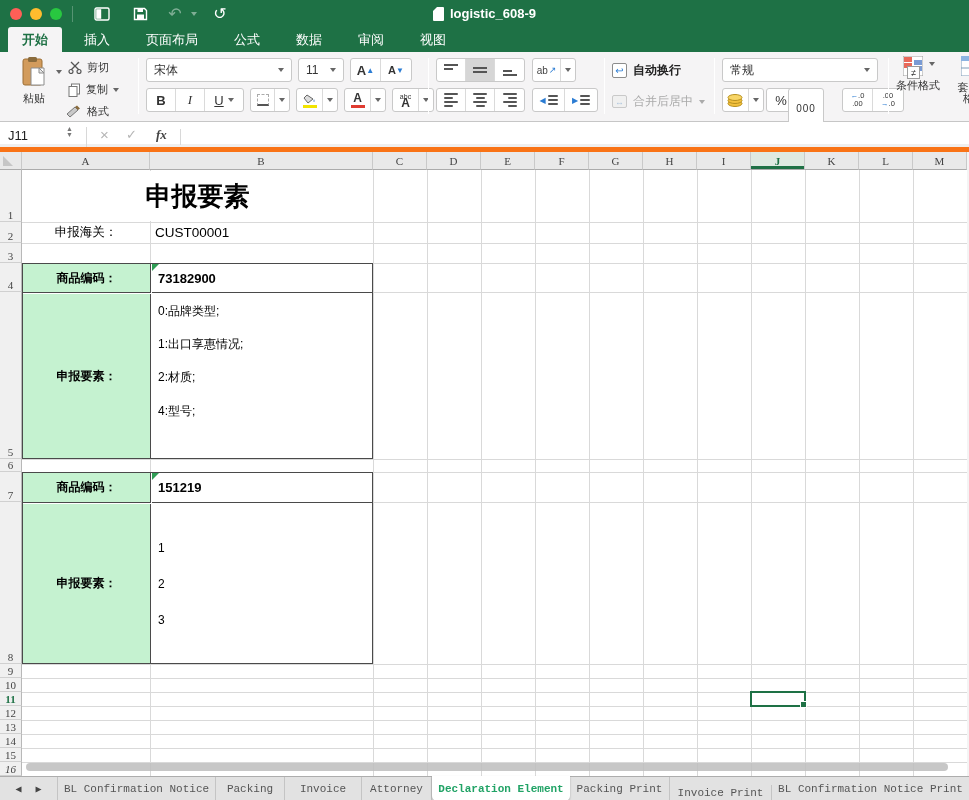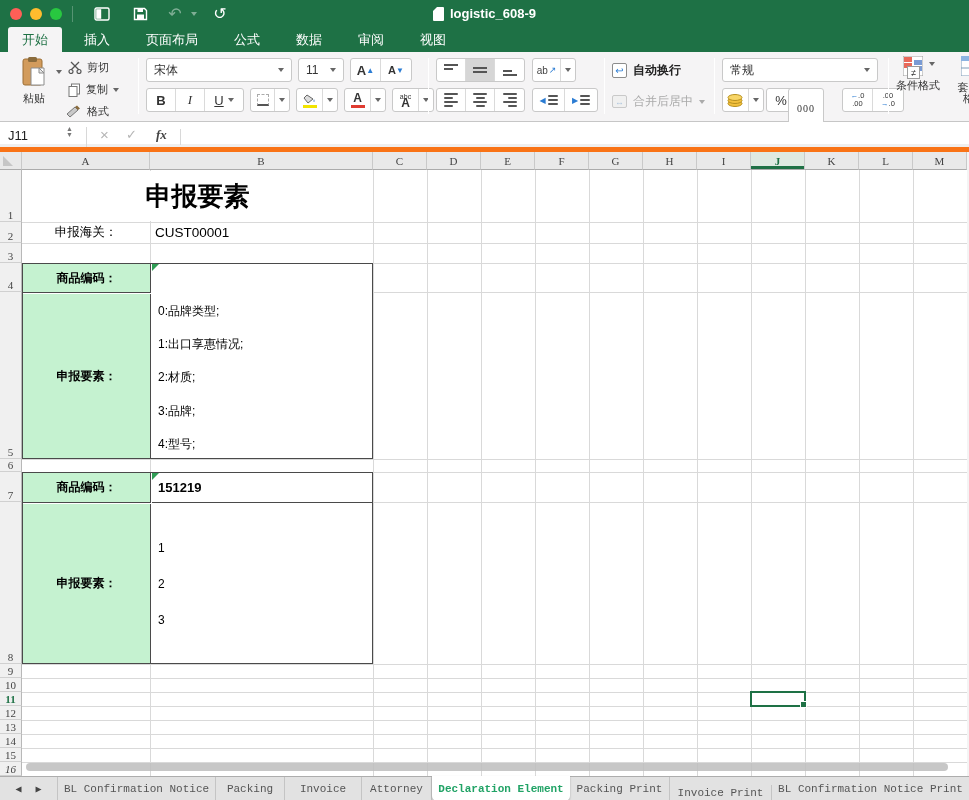--- a/index.html
+++ b/index.html
@@ -14,21 +14,21 @@
   .tb-sep { width:1px; height:16px; background:rgba(255,255,255,.25); margin:0 10px; }
   .tb-ico { color:#fff; width:26px; height:20px; display:flex; align-items:center; justify-content:center; margin:0 6px; }
   .title-wrap { position:absolute; left:0; right:0; top:0; height:27px; display:flex; align-items:center; justify-content:center; pointer-events:none; }
   .doc-ico { position:relative; width:11px; height:14px; background:#fff; border-radius:1px; margin-right:6px; }
   .doc-ico::before { content:""; position:absolute; left:0; top:0; border-top:4px solid #1E7145; border-right:4px solid transparent; }
   .app-title { color:#fff; font-size:13px; font-weight:bold; }
 
   
   .ribbon-tabs { position:absolute; left:0; top:27px; width:969px; height:25px; background:#1E7145; display:flex; align-items:flex-end; padding-left:8px; }
   .rtab { color:#fff; font-size:13px; height:25px; line-height:25px; padding:0 14px; margin-right:8px; }
-  .rtab.active { background:#F5F4F5; color:#1E7145; border-radius:3px 3px 0 0; font-weight:normal; }
+  .rtab.active { background:#F5F4F5; color:#1E7145; border-radius:3px 3px 0 0; font-weight:bold; }
 
   
   .toolbar { position:absolute; left:0; top:52px; width:969px; height:70px; background:#F5F4F5; border-bottom:1px solid #C6C6C6; font-size:12px; color:#333; }
   .tdiv { position:absolute; top:6px; width:1px; height:56px; background:#DCDCDC; border-right:1px solid #fff; }
   .tbtn { border:1px solid #C9C9C9; border-radius:3px; background:#fff; display:flex; align-items:center; justify-content:center; }
   .bgroup { display:flex; border:1px solid #C9C9C9; border-radius:3px; background:#fff; overflow:hidden; }
   .bgroup > div { display:flex; align-items:center; justify-content:center; border-right:1px solid #DADADA; }
   .bgroup > div:last-child { border-right:none; }
   .caret { width:0; height:0; border-left:3px solid transparent; border-right:3px solid transparent; border-top:4px solid #666; display:inline-block; }
   .caret.lite { border-top-color:#AAA; }
@@ -320,21 +320,21 @@
             <ellipse cx="8" cy="9.5" rx="7" ry="3" fill="#F2C03C" stroke="#B8901E"></ellipse>
             <ellipse cx="8" cy="6.5" rx="7" ry="3" fill="#F2C03C" stroke="#B8901E"></ellipse>
             <ellipse cx="8" cy="3.5" rx="7" ry="3" fill="#F7D567" stroke="#B8901E"></ellipse>
           </svg>
       </div>
       <div style="width:14px;">
           <span class="caret"></span>
         </div>
     </div>
     <div class="tbtn abs" style="left:766px; top:36px; width:30px; height:24px; font-size:13px;">%</div>
-    <div class="tbtn abs" style="left:788px; top:36px; width:36px; height:40px; font-size:10px; letter-spacing:1px;font-family:Liberation Serif, serif;">000</div>
+    <div class="tbtn abs" style="left:788px; top:36px; width:36px; height:40px; font-size:10px; letter-spacing:1px;">000</div>
     <div class="bgroup abs" style="left:842px; top:36px; height:24px;">
       <div style="width:30px; flex-direction:column; font-size:7.5px; line-height:8px;">
         <span><span class="blue">←</span>.0</span>
           <span>.00</span>
       </div>
       <div style="width:30px; flex-direction:column; font-size:7.5px; line-height:8px;">
         <span>.00</span>
           <span><span class="blue">→</span>.0</span>
       </div>
     </div>
@@ -453,27 +453,27 @@
       <div class="gl-h" style="top:610px;"></div>
     </div>
 
     <div class="cellbox" style="left:23px; top:19px; width:349px; height:50px; display:flex; align-items:center; justify-content:center; font-size:26px; font-weight:bold; color:#000;">申报要素</div>
 
     <div class="cellbox" style="left:23px; top:71px; width:126px; height:19px; display:flex; align-items:center; justify-content:center; font-size:12.5px;">申报海关：</div>
     <div class="cellbox" style="left:151px; top:71px; width:221px; height:19px; display:flex; align-items:center; padding-left:4px; font-size:13.5px;">CUST00001</div>
 
     <div class="blkbox" style="left:22px; top:111px; width:351px; height:196px;">
       <div class="greencell" style="position:absolute; left:0; top:0; width:128px; height:29px; border-right:1px solid #4a4a4a; border-bottom:1px solid #4a4a4a;">商品编码：</div>
+      <div style="position:absolute; left:129px; top:0; right:0; height:29px; border-bottom:1px solid #4a4a4a; display:flex; align-items:center; padding-left:6px; font-weight:bold; font-size:13px;">73182900</div>
       <span class="cmark" style="left:129px; top:0;"></span>
       <div class="greencell" style="position:absolute; left:0; top:30px; width:128px; bottom:0; border-right:1px solid #4a4a4a;">申报要素：</div>
       <div style="position:absolute; left:129px; top:30px; right:0; bottom:0; padding-left:6px; font-size:12px; line-height:33.2px; padding-top:1px;">
         <span style="display:block;">0:品牌类型;</span>
         <span style="display:block;">1:出口享惠情况;</span>
         <span style="display:block;">2:材质;</span>
-        <span style="display:block;">3:品牌;</span>
         <span style="display:block;">4:型号;</span>
       </div>
     </div>
 
     <div class="blkbox" style="left:22px; top:320px; width:351px; height:192px;">
       <div class="greencell" style="position:absolute; left:0; top:0; width:128px; height:30px; border-right:1px solid #4a4a4a; border-bottom:1px solid #4a4a4a;">商品编码：</div>
       <div style="position:absolute; left:129px; top:0; right:0; height:30px; border-bottom:1px solid #4a4a4a; display:flex; align-items:center; padding-left:6px; font-weight:bold; font-size:13px;">151219</div>
       <span class="cmark" style="left:129px; top:0;"></span>
       <div class="greencell" style="position:absolute; left:0; top:31px; width:128px; bottom:0; border-right:1px solid #4a4a4a;">申报要素：</div>
       <div style="position:absolute; left:129px; top:31px; right:0; bottom:0; padding-left:6px; font-size:12px; line-height:36px; display:flex; flex-direction:column; justify-content:center;">

